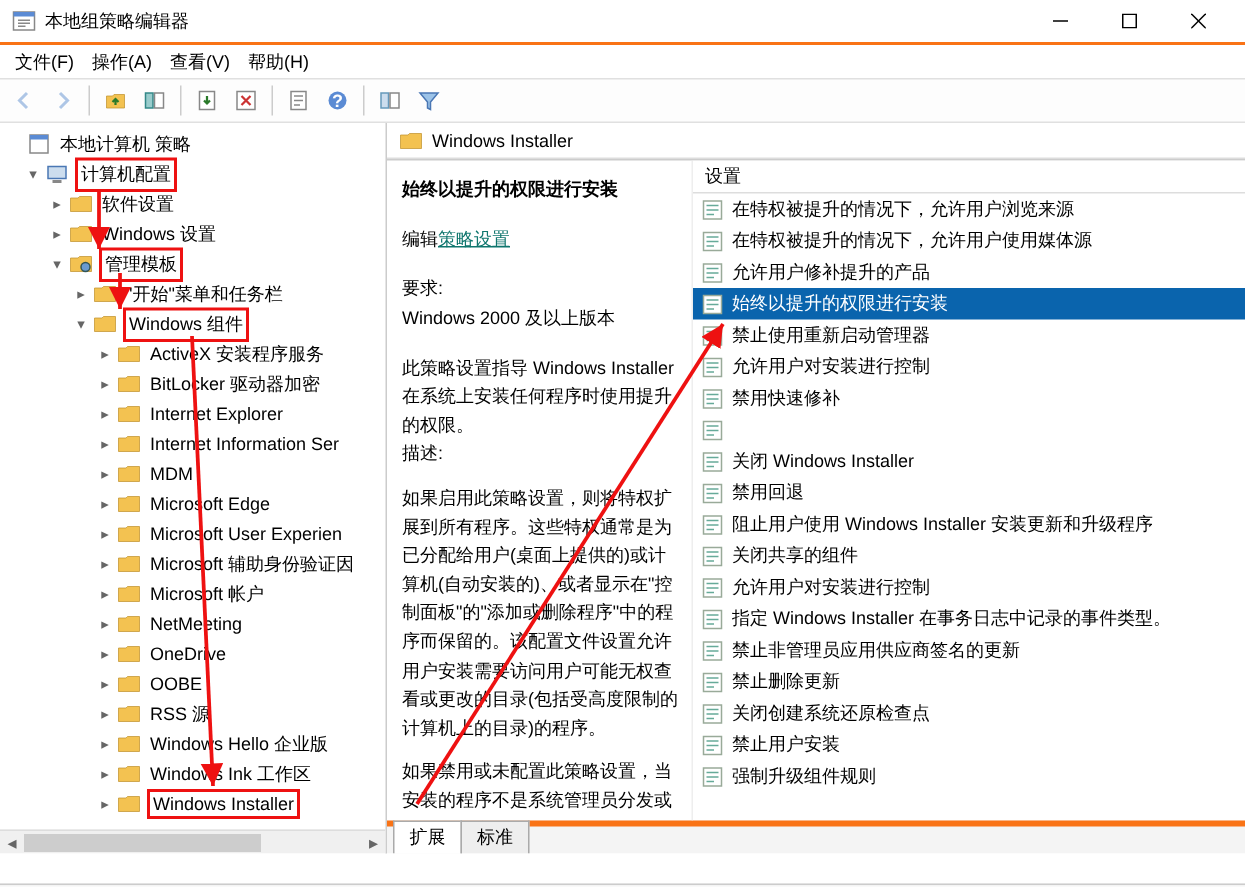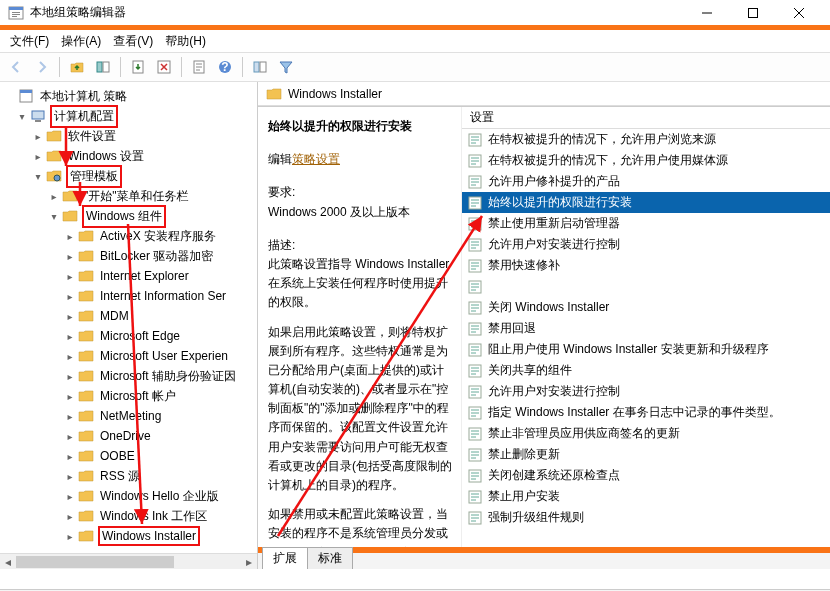--- a/index.html
+++ b/index.html
@@ -1,18 +1,18 @@
 <!DOCTYPE html>
 <html><head>
 <meta charset="utf-8">
 <style>
 * { margin:0; padding:0; box-sizing:border-box; font-family:"Microsoft YaHei","Segoe UI",sans-serif; font-size:12px; }
 body { background:#fff; width:830px; height:591px; overflow:hidden; position:relative; }
 
-.titlebar { height:30px; display:flex; align-items:center; padding:0 8px; background:#fff; border-bottom:5px solid #f97316; }
+.titlebar { height:30px; display:flex; align-items:center; padding:0 8px; background:#fff; border-bottom:2px solid #f97316; }
 .titlebar .icon { width:16px; height:16px; margin-right:6px; }
 .titlebar .title { flex:1; }
 .winbtns { display:flex; }
 .winbtn { width:46px; height:30px; display:flex; align-items:center; justify-content:center; color:#000; }
 
 .menubar { height:22px; display:flex; align-items:flex-end; padding:0 4px; }
 .menuitem { padding:2px 6px; }
 
 .toolbar { height:30px; display:flex; align-items:center; padding:0 4px; border-top:1px solid #e0e0e0; border-bottom:1px solid #e0e0e0; background:#fdfdfd; gap:2px; }
 .tb-btn { width:24px; height:24px; display:flex; align-items:center; justify-content:center; border:1px solid transparent; }
@@ -27,29 +27,29 @@
 .tree-node .folder-icon { width:16px; height:16px; margin:0 4px 0 2px; flex:none; }
 .tree-node .label { padding:1px 2px; }
 .hl-red { border:2px solid #e11; }
 .tree-scrollbar-x { height:16px; border-top:1px solid #ddd; background:#f0f0f0; display:flex; align-items:center; }
 
 .right-pane { flex:1; display:flex; flex-direction:column; overflow:hidden; }
 .right-header { height:24px; background:#fff; display:flex; align-items:center; padding:0 8px; border-bottom:1px solid #ddd; gap:6px; }
 .right-body { flex:1; display:flex; overflow:hidden; }
 .detail-col { width:204px; padding:10px 8px 0 10px; overflow:hidden; border-right:1px solid #eee; line-height:1.6; position:relative; }
 .detail-col b { font-weight:bold; }
-.detail-col a { color:#a16207; text-decoration:underline; }
+.detail-col a { color:#0f766e; text-decoration:underline; }
 .list-col { flex:1; display:flex; flex-direction:column; overflow:hidden; }
 .list-header { height:22px; display:flex; align-items:center; padding:0 8px; border-bottom:1px solid #ddd; background:#fff; }
 .list-scroll { flex:1; overflow-y:scroll; }
 .list-row { height:21px; display:flex; align-items:center; padding:0 6px; gap:6px; white-space:nowrap; }
 .list-row.selected { background:#0a64ad; color:#fff; }
 .setting-icon { width:14px; height:14px; flex:none; }
 
-.tabs { height:22px; display:flex; align-items:flex-end; padding-left:4px; border-top:6px solid #f97316; background:#f4f4f4; }
+.tabs { height:22px; display:flex; align-items:flex-end; padding-left:4px; border-top:4px solid #f97316; background:#f4f4f4; }
 .tab { padding:2px 10px; border:1px solid #aaa; border-bottom:none; background:#fff; margin-right:-1px; font-size:12px; }
 .tab.inactive { background:#eee; }
 
 .statusbar { height:22px; border-top:1px solid #ccc; display:flex; align-items:center; padding:0 6px; background:#f4f4f4;margin-top:20px; }
 
 .arrow { position:absolute; pointer-events:none; }
 
 
 .folder-svg { fill:#f3c251; stroke:#c29430; stroke-width:0.5; }
 </style>
@@ -348,22 +348,22 @@
     <div style="height:1px;background:#ccc"></div>
     <div class="right-body">
       <div class="detail-col">
         <b>始终以提升的权限进行安装</b>
         <div style="height:14px"></div>
         <span>编辑</span><a href="#">策略设置</a>
         <div style="height:14px"></div>
         <div>要求:</div>
         <div>Windows 2000 及以上版本</div>
         <div style="height:14px"></div>
+        <div>此策略设置指导 Windows Installer 在系统上安装任何程序时使用提升的权限。</div>
         <div>描述:</div>
-        <div>此策略设置指导 Windows Installer 在系统上安装任何程序时使用提升的权限。</div>
         <div style="height:10px"></div>
         <div>如果启用此策略设置，则将特权扩展到所有程序。这些特权通常是为已分配给用户(桌面上提供的)或计算机(自动安装的)、或者显示在"控制面板"的"添加或删除程序"中的程序而保留的。该配置文件设置允许用户安装需要访问用户可能无权查看或更改的目录(包括受高度限制的计算机上的目录)的程序。</div>
         <div style="height:10px"></div>
         <div>如果禁用或未配置此策略设置，当安装的程序不是系统管理员分发或提供的程序时，系统将会应用当前</div>
       </div>
       <div class="list-col">
         <div class="list-header">设置</div>
         <div class="list-scroll" id="list-scroll">
             <div class="list-row">
               <svg class="setting-icon" viewBox="0 0 14 14">

